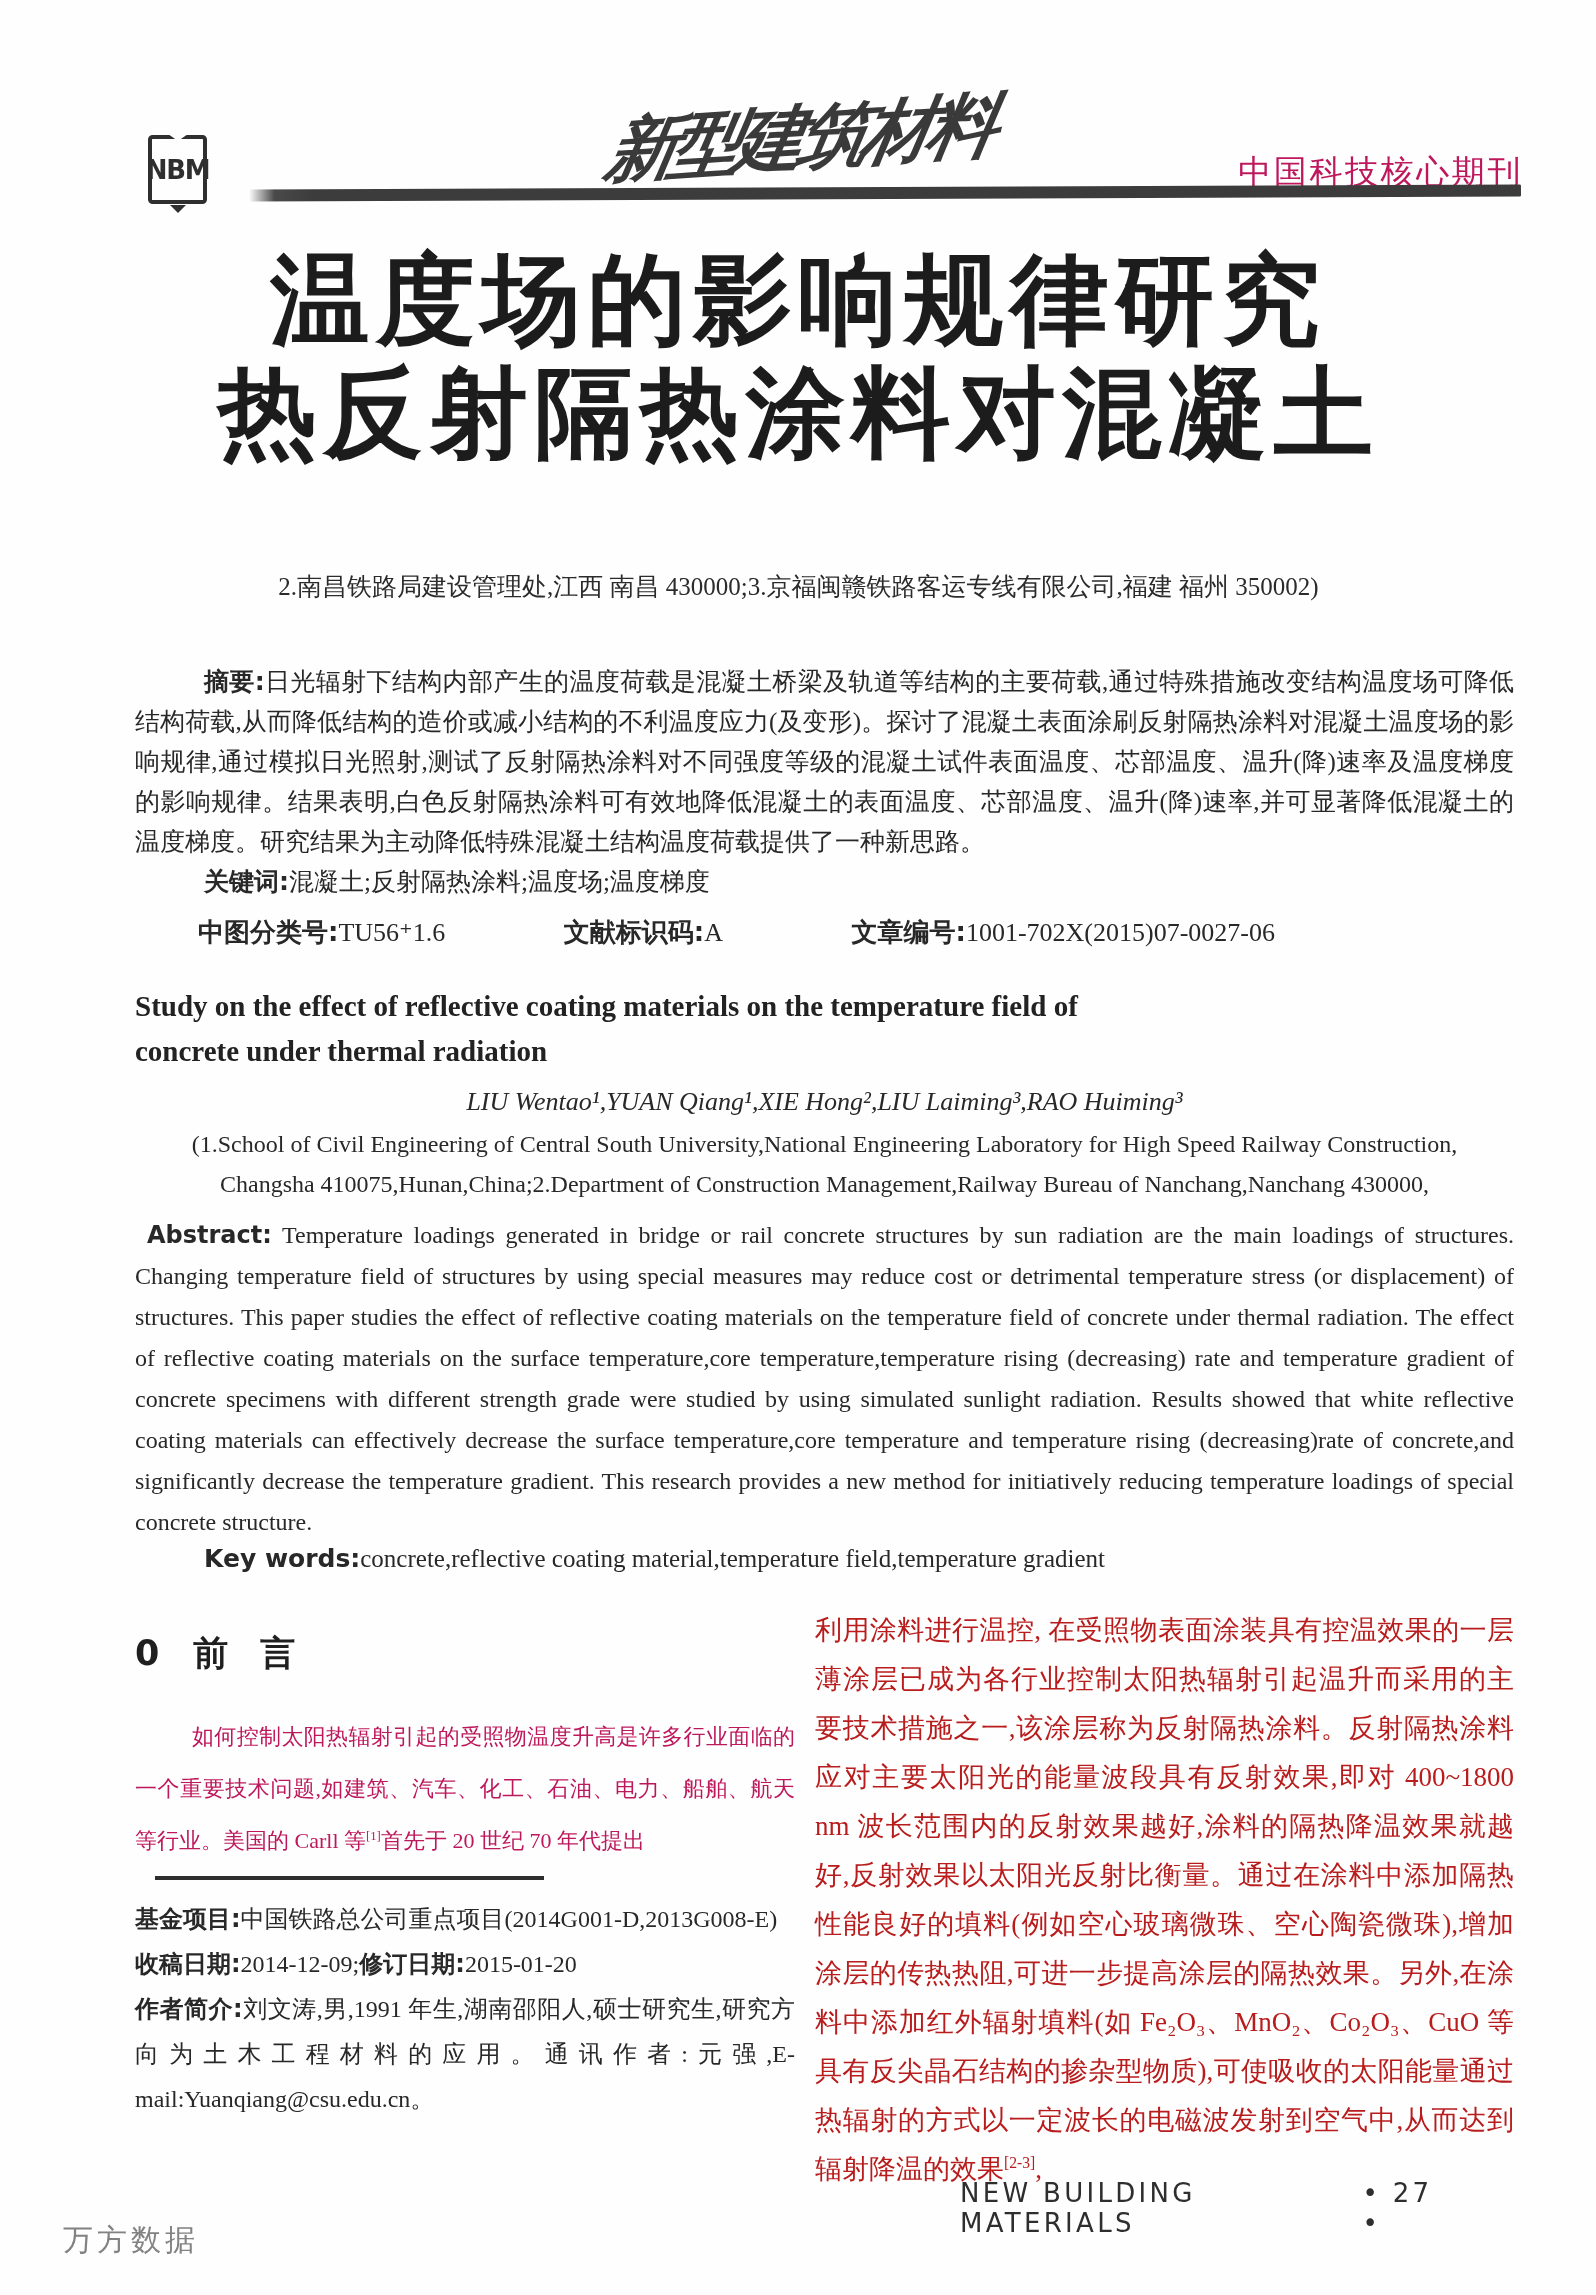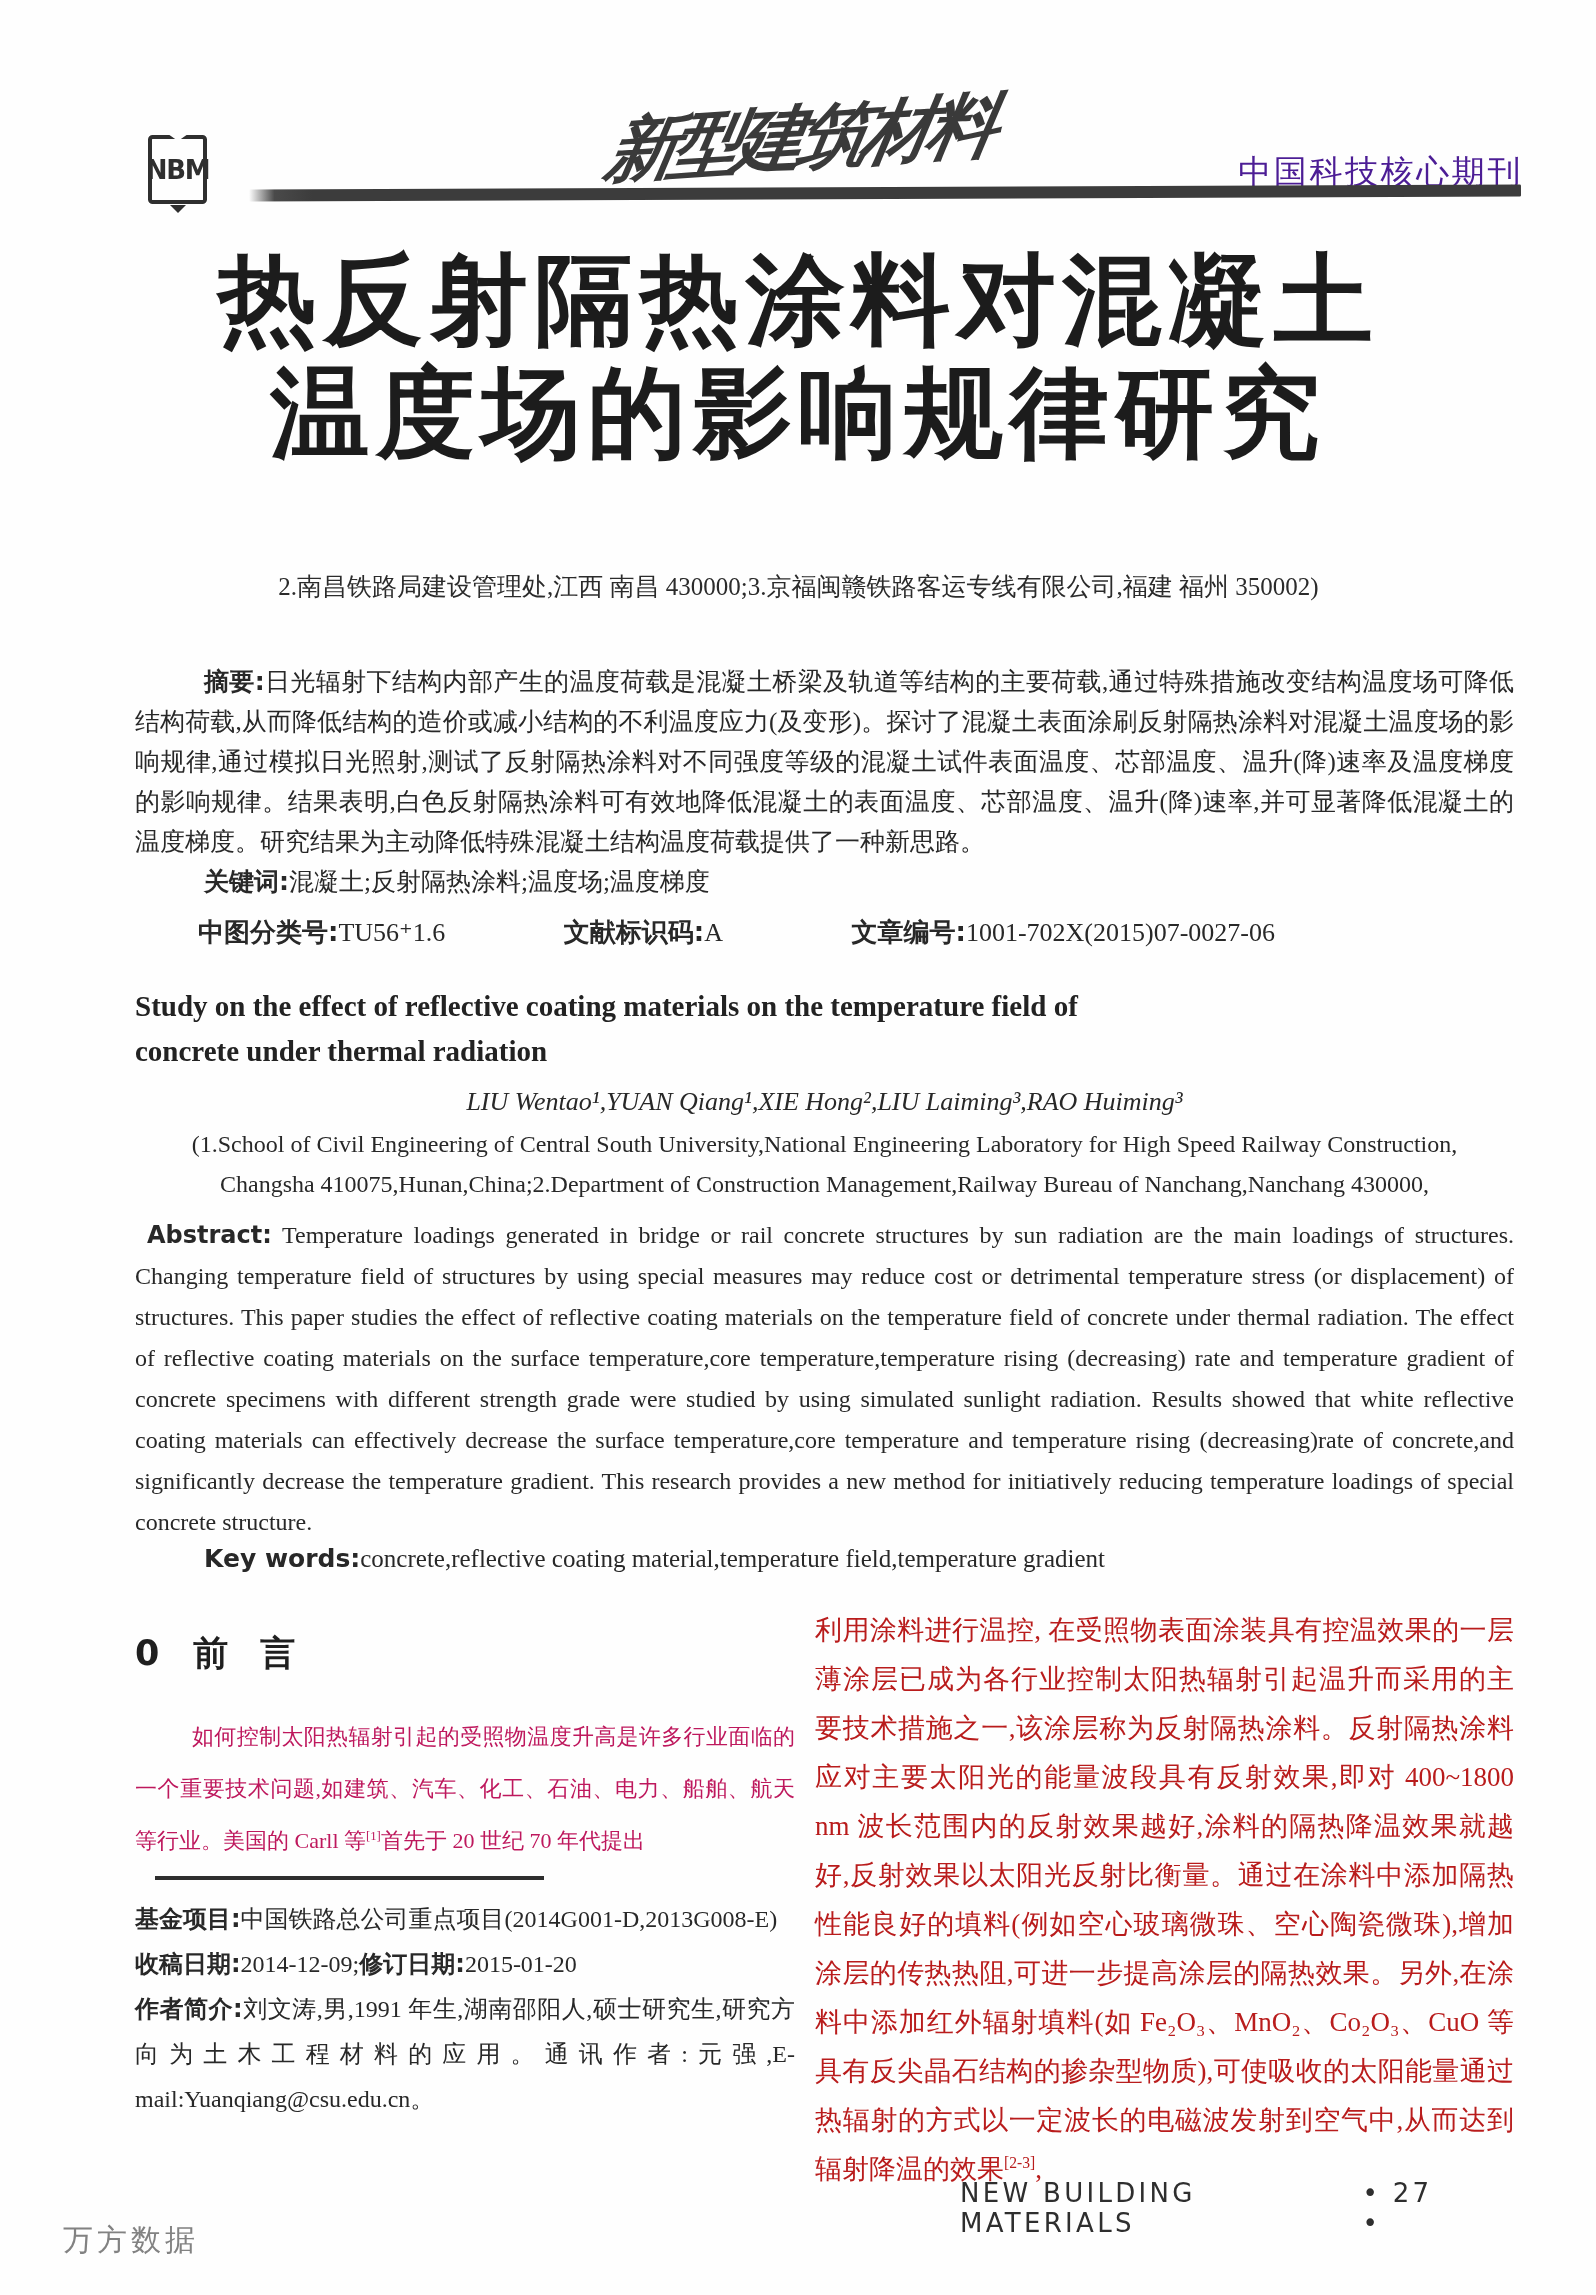--- a/index.html
+++ b/index.html
@@ -29,21 +29,21 @@
     border-top:8.6px solid #2f2f2f;
   }
   .journal-script {
     position:absolute; top:91px; left:50%;
     transform:translateX(-50%) skewX(-14deg) rotate(-4deg);
     font-family:"DejaVu Serif",serif; font-style:italic; font-weight:bold;
     font-size:71px; letter-spacing:-8px; color:#3a3a3a; white-space:nowrap;
   }
   .core-label {
     position:absolute; top:150px; right:74px;
-    font-size:33px; letter-spacing:2.6px; color:#4c1d95; white-space:nowrap;
+    font-size:33px; letter-spacing:2.6px; color:#be185d; white-space:nowrap;
   }
   .header-bar {
     position:absolute; left:249px; top:187px; width:1272px; height:12px;
     background:linear-gradient(90deg, rgba(60,60,60,0) 0%, #4a4a4a 2%, #3c3c3c 5%, #3c3c3c 100%);
     transform:rotate(-0.22deg); border-radius:1.3px;
   }
 
   
   .title-cn {
     position:absolute; top:243px; left:0; width:100%;
@@ -118,22 +118,22 @@
 <div class="page">
 
   <div class="nbm-logo">
     <span>NBM</span>
   </div>
   <div class="journal-script">新型建筑材料</div>
   <div class="core-label">中国科技核心期刊</div>
   <div class="header-bar"></div>
 
   <div class="title-cn">
+    <div>温度场的影响规律研究</div>
     <div>热反射隔热涂料对混凝土</div>
-    <div>温度场的影响规律研究</div>
   </div>
 
 
   <div class="affils-cn">
     <div>2.南昌铁路局建设管理处,江西 南昌 430000;3.京福闽赣铁路客运专线有限公司,福建 福州 350002)</div>
   </div>
 
   <div class="main">
 
     <p class="abstract-cn"><span class="lbl">摘要:</span><span>日光辐射下结构内部产生的温度荷载是混凝土桥梁及轨道等结构的主要荷载,通过特殊措施改变结构温度场可降低结构荷载,从而降低结构的造价或减小结构的不利温度应力(及变形)。探讨了混凝土表面涂刷反射隔热涂料对混凝土温度场的影响规律,通过模拟日光照射,测试了反射隔热涂料对不同强度等级的混凝土试件表面温度、芯部温度、温升(降)速率及温度梯度的影响规律。结果表明,白色反射隔热涂料可有效地降低混凝土的表面温度、芯部温度、温升(降)速率,并可显著降低混凝土的温度梯度。研究结果为主动降低特殊混凝土结构温度荷载提供了一种新思路。</span></p>

